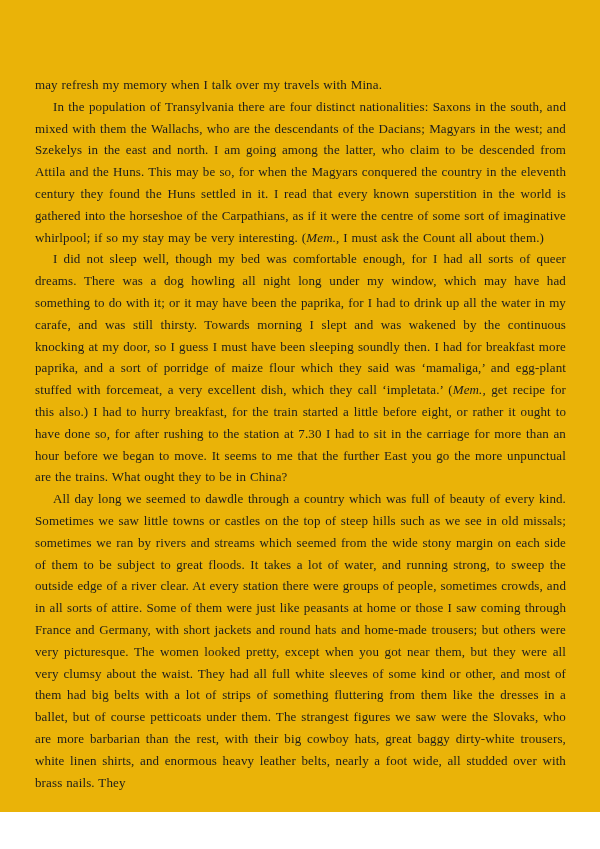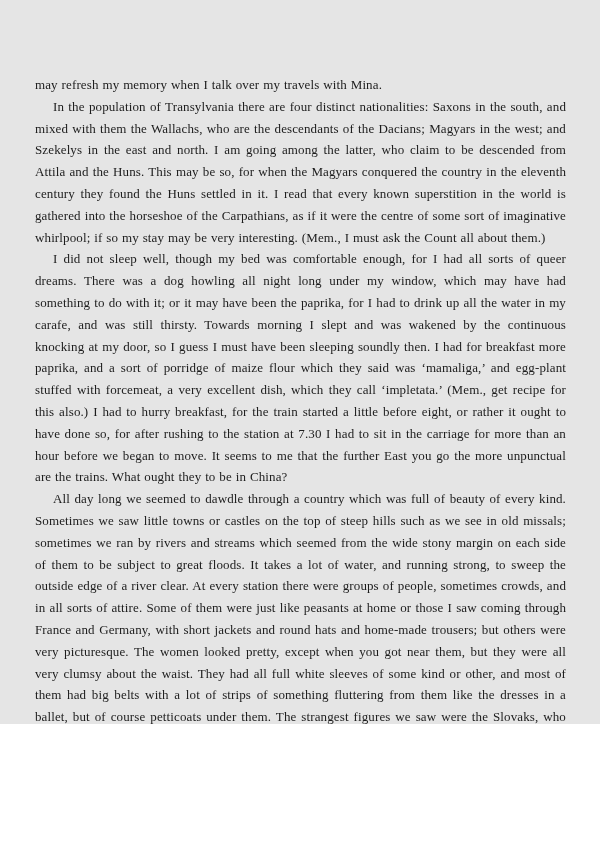--- a/index.html
+++ b/index.html
@@ -3,22 +3,22 @@
 <meta charset="utf-8">
 <style>
   html, body {
     margin: 0;
     padding: 0;
     background: #ffffff;
   }
   .page {
     position: relative;
     width: 600px;
-    height: 724px;
-    background: #e5e5e5;
+    height: 812px;
+    background: #eab308;
     overflow: hidden;
     font-family: "Liberation Serif", "DejaVu Serif", serif;
     color: #1c1c1c;
     box-sizing: border-box;
   }
   .text-content {
     position: absolute;
     top: 74px;
     left: 35px;
     right: 34px;
@@ -28,20 +28,21 @@
     font-size: 13px;
     line-height: 21.8px;
     text-align: justify;
     letter-spacing: 0.12px;
     word-spacing: 0.5px;
   }
   .para.indent {
     text-indent: 18px;
   }
   .italic {
+    font-style: italic;
   }
 </style>
 </head>
 <body>
 
 <div class="page">
   <div class="text-content">
       <p class="para"><span>may refresh my memory when I talk over my travels with Mina.</span></p>
       <p class="para indent"><span>In the population of Transylvania there are four distinct nationalities: Saxons in the south, and mixed with them the Wallachs, who are the descendants of the Dacians; Magyars in the west; and Szekelys in the east and north. I am going among the latter, who claim to be descended from Attila and the Huns. This may be so, for when the Magyars conquered the country in the eleventh century they found the Huns settled in it. I read that every known superstition in the world is gathered into the horseshoe of the Carpathians, as if it were the centre of some sort of imaginative whirlpool; if so my stay may be very interesting. (</span><span class="italic">Mem.,</span><span> I must ask the Count all about them.)</span></p>
       <p class="para indent"><span>I did not sleep well, though my bed was comfortable enough, for I had all sorts of queer dreams. There was a dog howling all night long under my window, which may have had something to do with it; or it may have been the paprika, for I had to drink up all the water in my carafe, and was still thirsty. Towards morning I slept and was wakened by the continuous knocking at my door, so I guess I must have been sleeping soundly then. I had for breakfast more paprika, and a sort of porridge of maize flour which they said was ‘mamaliga,’ and egg-plant stuffed with forcemeat, a very excellent dish, which they call ‘impletata.’ (</span><span class="italic">Mem.,</span><span> get recipe for this also.) I had to hurry breakfast, for the train started a little before eight, or rather it ought to have done so, for after rushing to the station at 7.30 I had to sit in the carriage for more than an hour before we began to move. It seems to me that the further East you go the more unpunctual are the trains. What ought they to be in China?</span></p>

